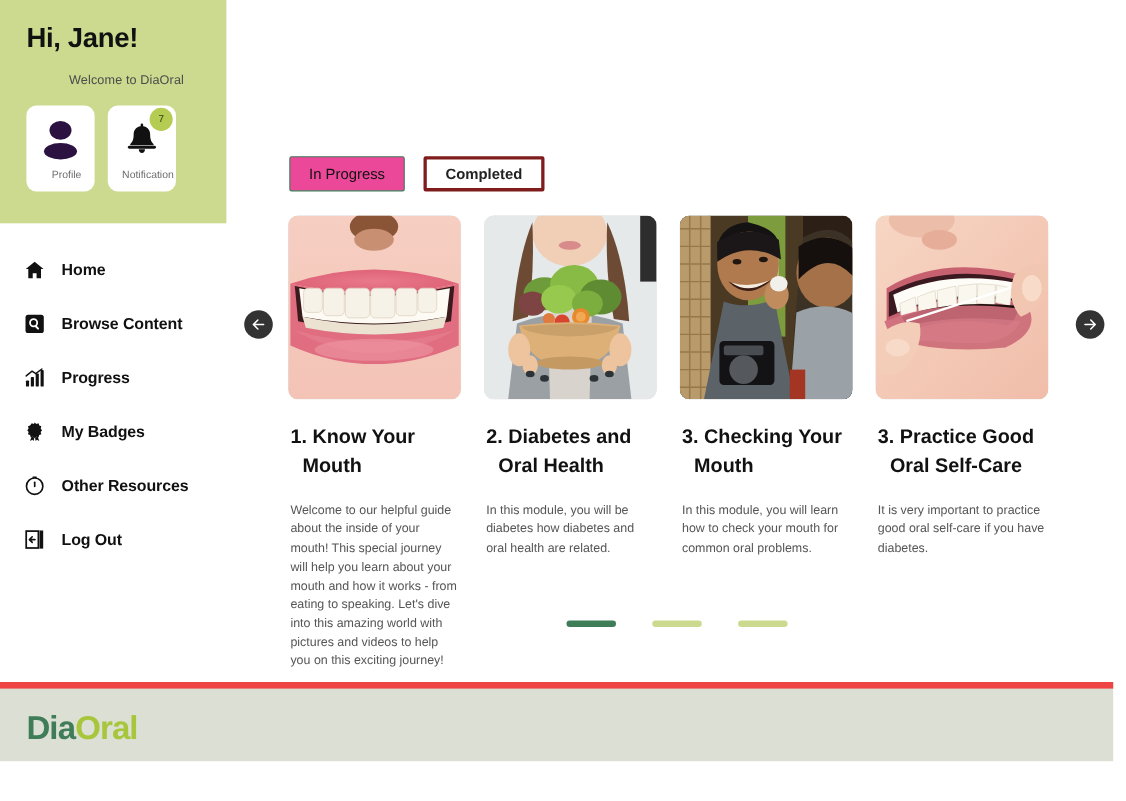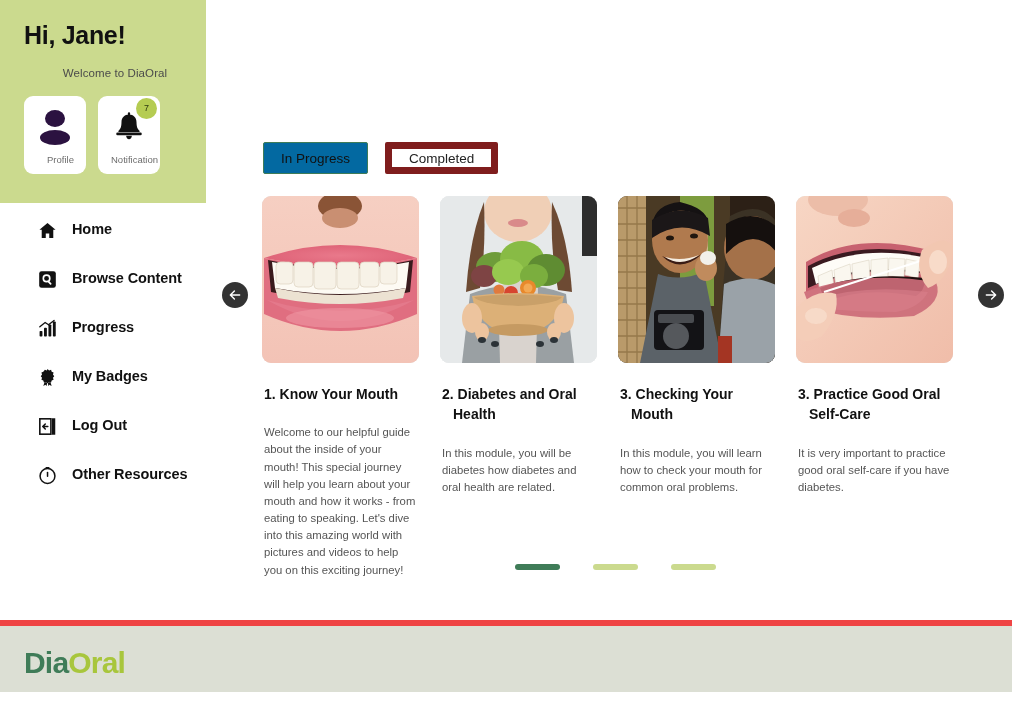--- a/index.html
+++ b/index.html
@@ -119,23 +119,24 @@
     font-weight: normal;
   }
 
   
   #sidebar-nav {
     padding-top: 18px;
   }
 
   .nav-item {
     display: flex;
+    align-items: center;
     gap: 15px;
     height: 49px;
-    padding-left: 38px;
+    padding-left: 22px;
     cursor: pointer;
   }
 
   .nav-icon {
     width: 19px;
     height: 19px;
     display: flex;
     align-items: center;
     justify-content: center;
     flex: none;
@@ -179,29 +180,30 @@
     height: 32px;
     padding: 0 17px;
     display: flex;
     align-items: center;
     justify-content: center;
     font-size: 13.5px;
     cursor: pointer;
     border-radius: 2px;
   }
   .tab.active {
-    background: #0369a1;
+    background: #ec4899;
     color: #111;
     border: 1px solid #3f7c58;
     text-align: right;
   }
   .tab.inactive {
     background: #ffffff;
     color: #222;
-    border: 7px solid #7f1d1d;
+    border: 3px solid #7f1d1d;
+    font-weight: bold;
   }
 
   
   #carousel {
     position: absolute;
     left: 0;
     top: 196px;
     width: 818px;
     height: 400px;
   }
@@ -223,21 +225,21 @@
     height: 167px;
     border-radius: 9px;
     overflow: hidden;
     position: relative;
     background: #ddd;
   }
   .card-img svg { display: block; width: 100%; height: 100%; }
 
   .card-title {
     margin-top: 21px;
-    font-size: 14px;
+    font-size: 18px;
     font-weight: bold;
     color: #111;
     line-height: 1.45;
     padding-left: 2px;
     text-indent: -11px;
     margin-left: 11px;
   }
 
   .card-desc {
     margin-top: 20px;
@@ -379,37 +381,37 @@
           <path d="M12 1.3 14 3l2.5-.7.8 2.5 2.4 1-.8 2.5 1.6 2-1.6 2 .8 2.5-2.4 1-.8 2.5-2.5-.7-2 1.7-2-1.7-2.5.7-.8-2.5-2.4-1 .8-2.5-1.6-2 1.6-2-.8-2.5 2.4-1L8.7 2.3 11.2 3z"></path>
           <path d="M8.4 17.8 6.7 22.6l2.7-1.3 1.4 1.4.9-4.2zM15.6 17.8l1.7 4.8-2.7-1.3-1.4 1.4-.9-4.2z"></path>
         </svg>
       </span>
       <span class="nav-label">My Badges</span>
     </div>
 
     <div class="nav-item">
       <span class="nav-icon">
         <svg viewBox="0 0 24 24" width="19" height="19">
+          <circle cx="12" cy="12.6" r="9.4" fill="none" stroke="#111" stroke-width="1.9"></circle>
+          <rect x="11.1" y="7.3" width="1.9" height="6.6" rx="0.9" fill="#111"></rect>
+          <rect x="9.4" y="1.4" width="5.2" height="1.9" rx="0.9" fill="#111"></rect>
+        </svg>
+      </span>
+      <span class="nav-label">Other Resources</span>
+    </div>
+
+    <div class="nav-item">
+      <span class="nav-icon">
+        <svg viewBox="0 0 24 24" width="19" height="19">
           <rect x="2.3" y="2.3" width="14" height="19.4" fill="none" stroke="#111" stroke-width="2"></rect>
           <rect x="17.6" y="1.6" width="4.2" height="20.8" fill="#111"></rect>
           <path d="M12.4 12h-5.6M9.2 8.8 6 12l3.2 3.2" fill="none" stroke="#111" stroke-width="1.9" stroke-linecap="round" stroke-linejoin="round"></path>
         </svg>
       </span>
       <span class="nav-label">Log Out</span>
-    </div>
-
-    <div class="nav-item">
-      <span class="nav-icon">
-        <svg viewBox="0 0 24 24" width="19" height="19">
-          <circle cx="12" cy="12.6" r="9.4" fill="none" stroke="#111" stroke-width="1.9"></circle>
-          <rect x="11.1" y="7.3" width="1.9" height="6.6" rx="0.9" fill="#111"></rect>
-          <rect x="9.4" y="1.4" width="5.2" height="1.9" rx="0.9" fill="#111"></rect>
-        </svg>
-      </span>
-      <span class="nav-label">Other Resources</span>
     </div>
 
   </nav>
 </div>
 
 <div id="main">
 
 
   <div id="tabs">
     <div class="tab active">In Progress</div>

